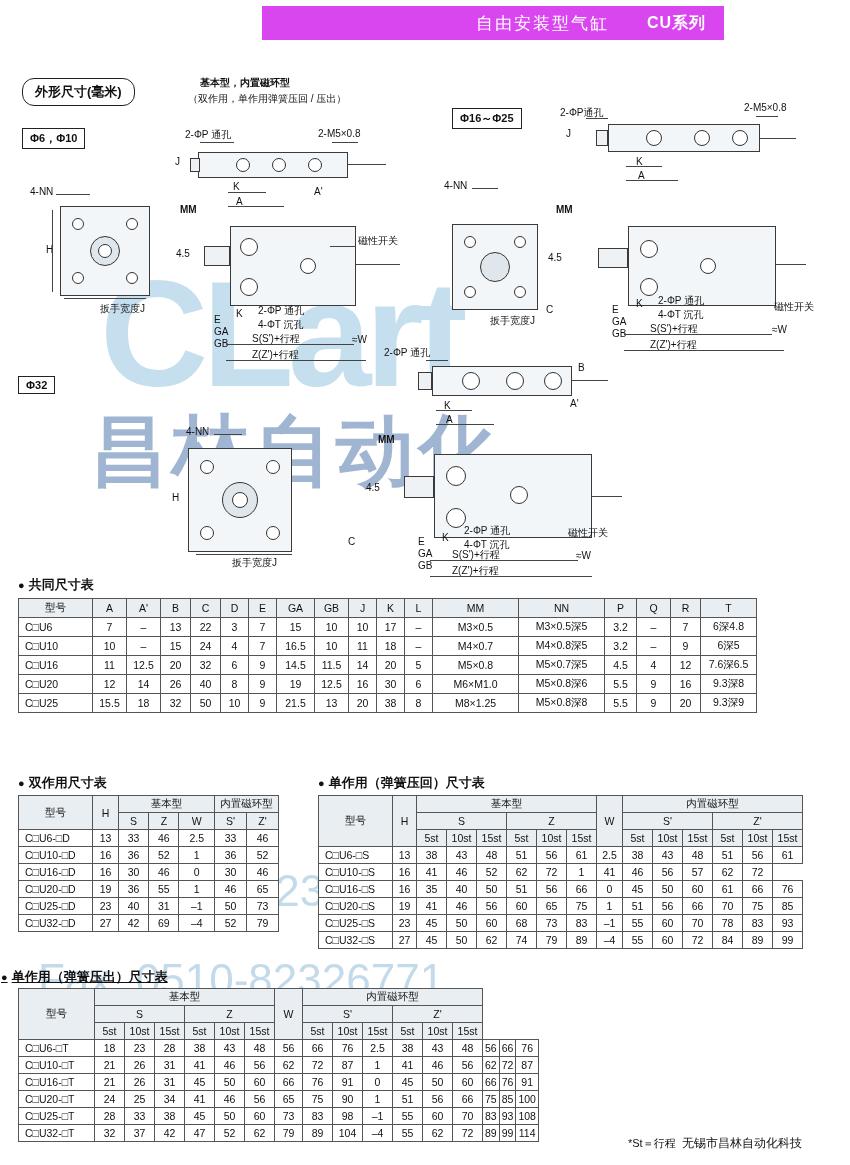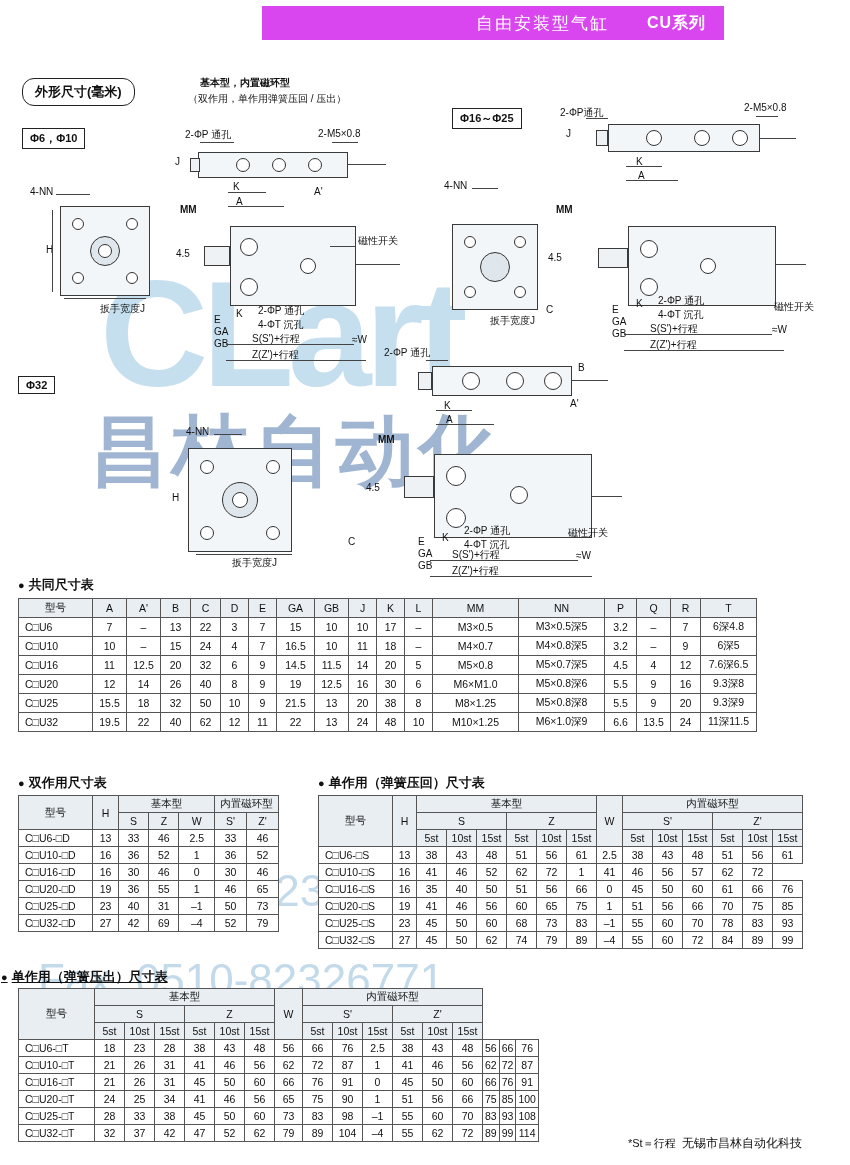--- a/index.html
+++ b/index.html
@@ -379,40 +379,20 @@
         <td>13</td>
         <td>20</td>
         <td>38</td>
         <td>8</td>
         <td>M8×1.25</td>
         <td>M5×0.8深8</td>
         <td>5.5</td>
         <td>9</td>
         <td>20</td>
         <td>9.3深9</td>
-      </tr>
-      <tr>
-        <td class="model-col">C□U32</td>
-        <td>19.5</td>
-        <td>22</td>
-        <td>40</td>
-        <td>62</td>
-        <td>12</td>
-        <td>11</td>
-        <td>22</td>
-        <td>13</td>
-        <td>24</td>
-        <td>48</td>
-        <td>10</td>
-        <td>M10×1.25</td>
-        <td>M6×1.0深9</td>
-        <td>6.6</td>
-        <td>13.5</td>
-        <td>24</td>
-        <td>11深11.5</td>
       </tr>
     </tbody>
 </table>
 
 <div class="sec-title" style="left:18px; top:774px;">双作用尺寸表</div>
 <table class="t-double">
   <thead>
     <tr>
       <th rowspan="2" style="width:74px;">型号</th>
       <th rowspan="2" style="width:26px;">H</th>

